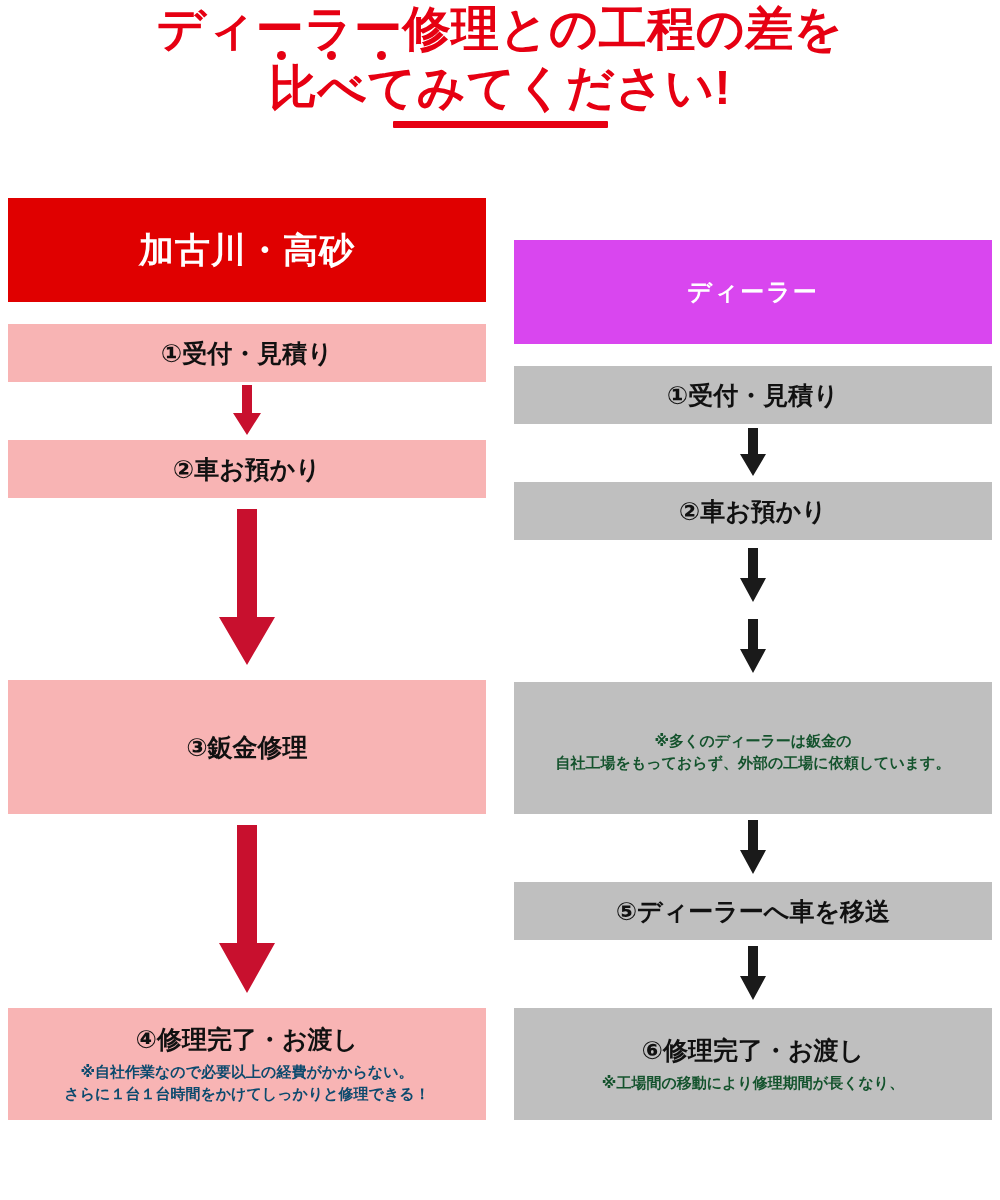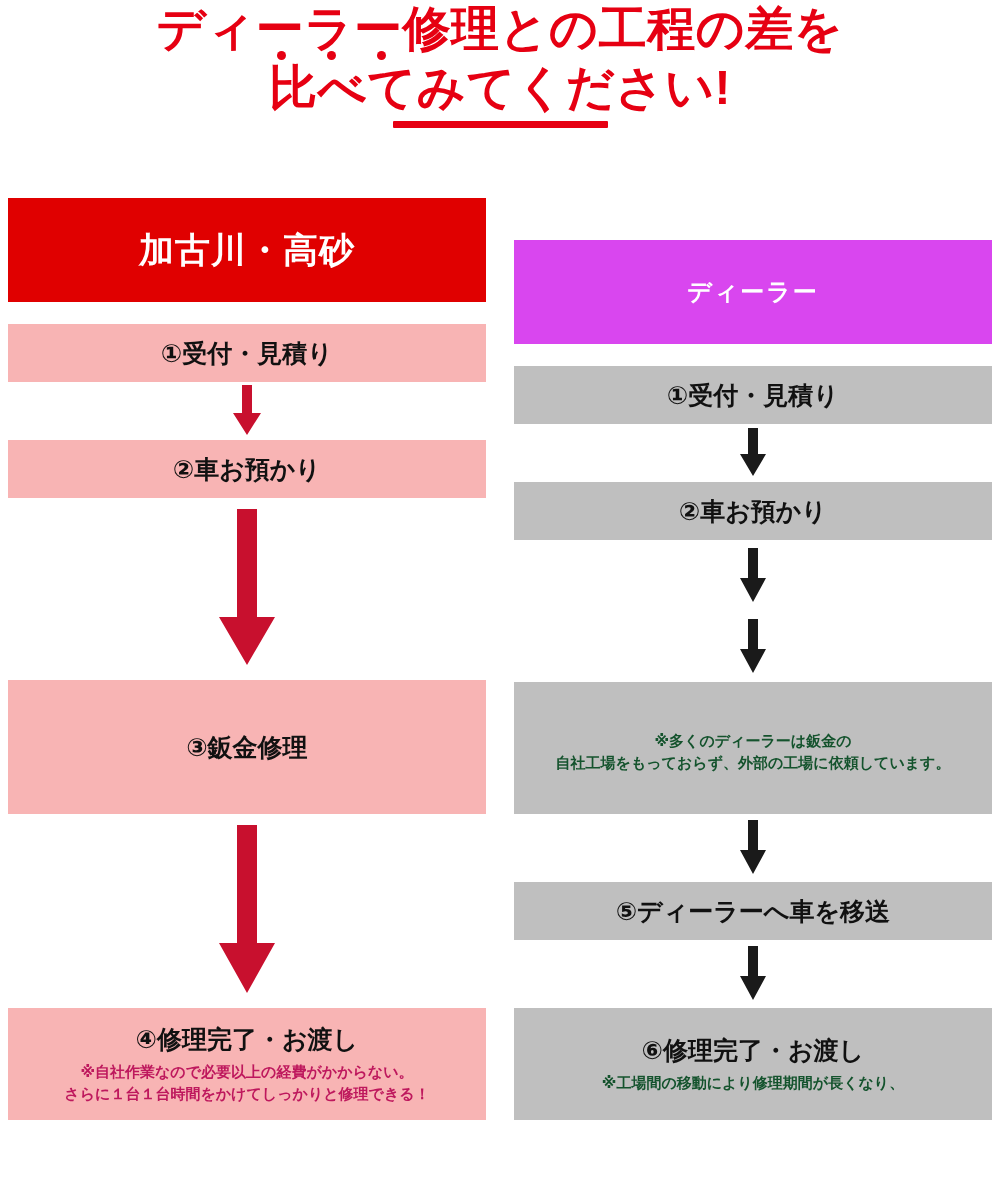--- a/index.html
+++ b/index.html
@@ -104,21 +104,21 @@
 
   .step-title {
     font-size: 25px;
     font-weight: bold;
     color: #111111;
     line-height: 1.2;
   }
   .step-note {
     font-size: 15px;
     font-weight: bold;
-    color: #be185d;
+    color: #0c4a6e;
     line-height: 1.45;
     margin-top: 7px;
   }
   .step.right .step-note {
     color: #14532d;
   }
   .step-note span { display: block; }
 
   
   .arrow {

